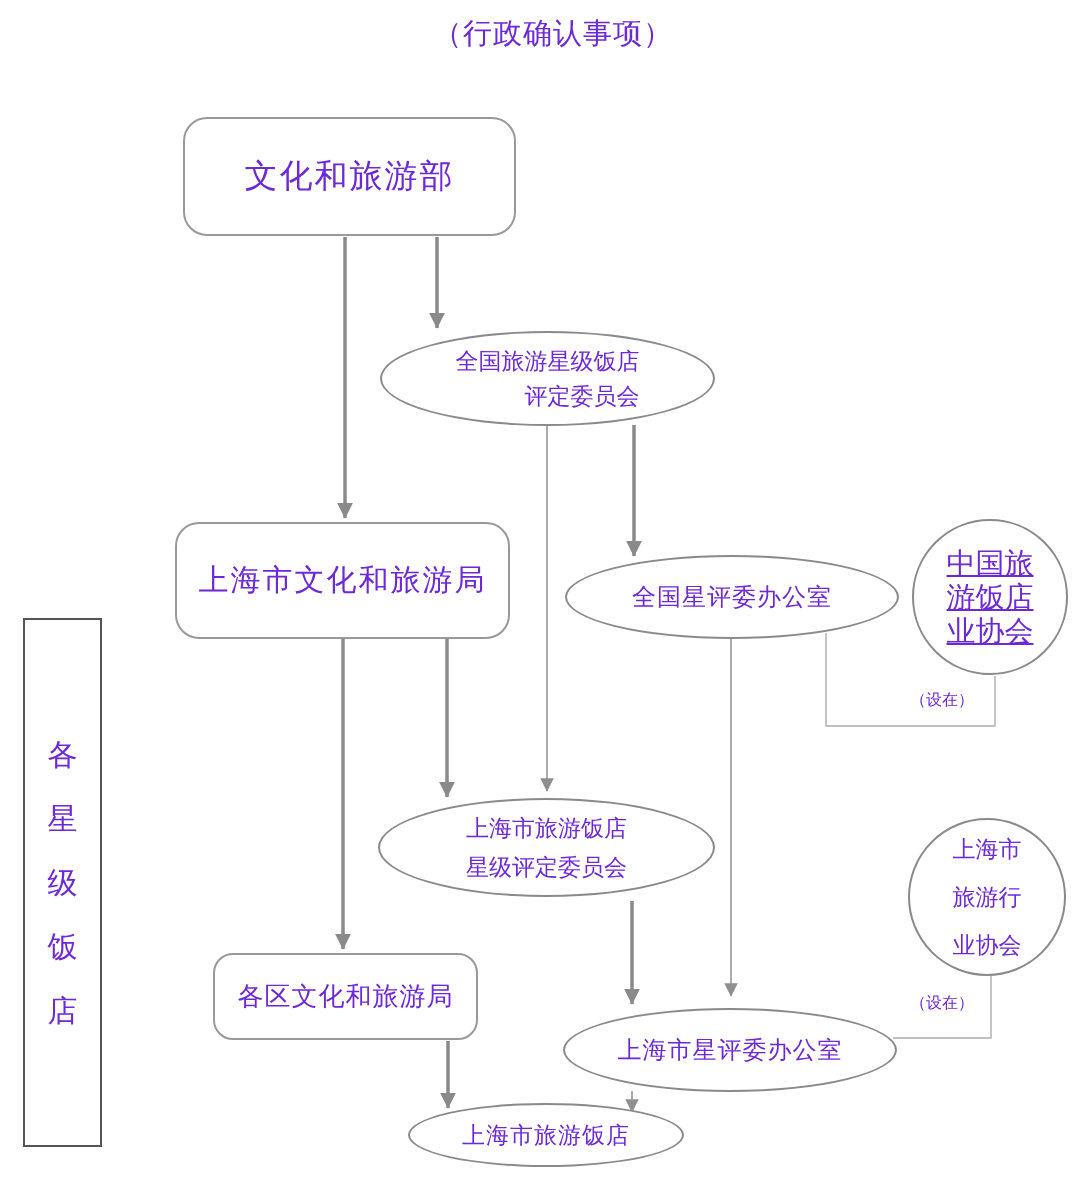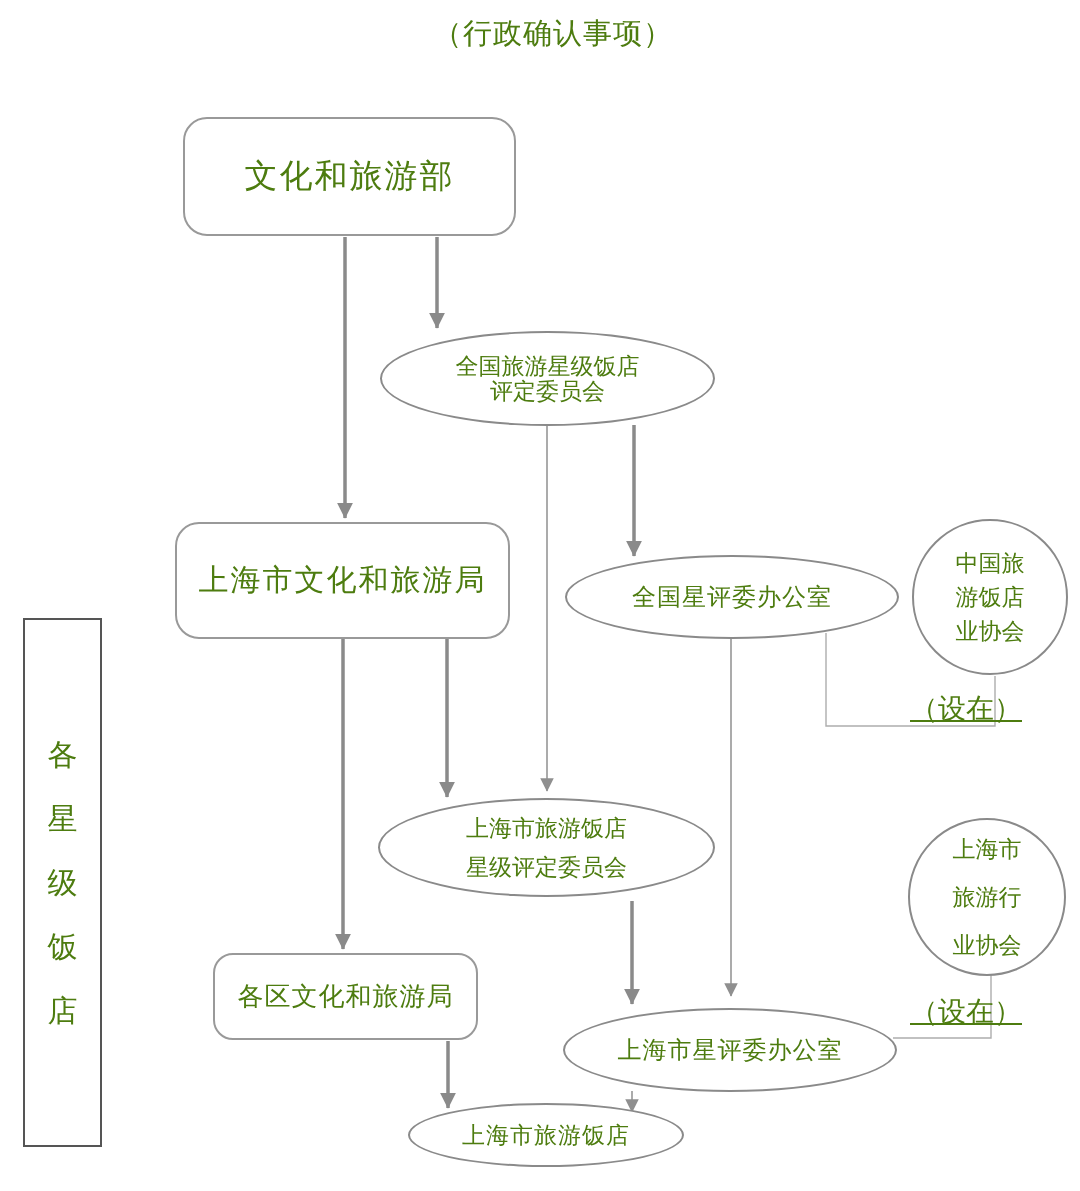--- a/index.html
+++ b/index.html
@@ -1,45 +1,45 @@
 <!DOCTYPE html>
 <html><head>
 <meta charset="utf-8">
 <style>
   html,body{margin:0;padding:0;background:#ffffff;}
   .canvas{
     position:relative;width:1080px;height:1191px;background:#ffffff;overflow:hidden;
-    font-family:"Liberation Sans","DejaVu Sans",sans-serif;color:#4d7c0f;
+    font-family:"Liberation Sans","DejaVu Sans",sans-serif;color:#6d28d9;
   }
   .links{position:absolute;left:0;top:0;width:1080px;height:1191px;}
   .title{
     position:absolute;left:553px;top:14px;transform:translateX(-50%);
     font-size:29px;letter-spacing:1px;white-space:nowrap;
   }
   .node{
     position:absolute;display:flex;align-items:center;justify-content:center;
-    text-align:center;white-space:pre-line;background:#ffffff;box-sizing:border-box;
+    text-align:right;white-space:pre-line;background:#ffffff;box-sizing:border-box;
   }
   .rectnode{border:2px solid #999999;}
   .ovalnode{border:2px solid #8a8a8a;border-radius:50%;}
   .n-ministry{left:183px;top:117px;width:333px;height:119px;border-radius:24px;font-size:33px;letter-spacing:2px;}
-  .n-natcom{left:380px;top:331px;width:335px;height:95px;font-size:23px;line-height:25px;}
+  .n-natcom{left:380px;top:331px;width:335px;height:95px;font-size:23px;line-height:35px;}
   .n-shbureau{left:175px;top:522px;width:335px;height:117px;border-radius:24px;font-size:30px;letter-spacing:2px;}
   .n-natoffice{left:565px;top:555px;width:334px;height:84px;font-size:24px;letter-spacing:1px;}
-  .n-chinaassoc{left:912px;top:519px;width:156px;height:156px;font-size:23px;line-height:34px;}
+  .n-chinaassoc{left:912px;top:519px;width:156px;height:156px;font-size:29px;line-height:34px;text-decoration:underline;}
   .n-starhotels{
     left:23px;top:618px;width:79px;height:529px;border:2px solid #555555;
     font-size:30px;line-height:64px;background:#ffffff;
   }
   .n-shcom{left:378px;top:798px;width:337px;height:99px;font-size:23px;line-height:39px;font-family:Liberation Serif, serif;}
   .n-shassoc{left:908px;top:818px;width:158px;height:158px;font-size:23px;line-height:48px;}
   .n-distbureau{left:213px;top:953px;width:265px;height:87px;border-radius:20px;font-size:26px;letter-spacing:1px;}
   .n-shoffice{left:563px;top:1008px;width:334px;height:84px;font-size:24px;letter-spacing:1px;}
   .n-distoffice{left:408px;top:1103px;width:276px;height:64px;font-size:23px;letter-spacing:1px;}
-  .anno{position:absolute;font-size:28px;white-space:nowrap;text-decoration:underline;}
+  .anno{position:absolute;font-size:16px;white-space:nowrap;}
   .anno-top{left:910px;top:690px;}
   .anno-bottom{left:910px;top:993px;}
 </style>
 </head>
 <body>
 
 <div class="canvas">
 
   <div class="title">（行政确认事项）</div>
 

